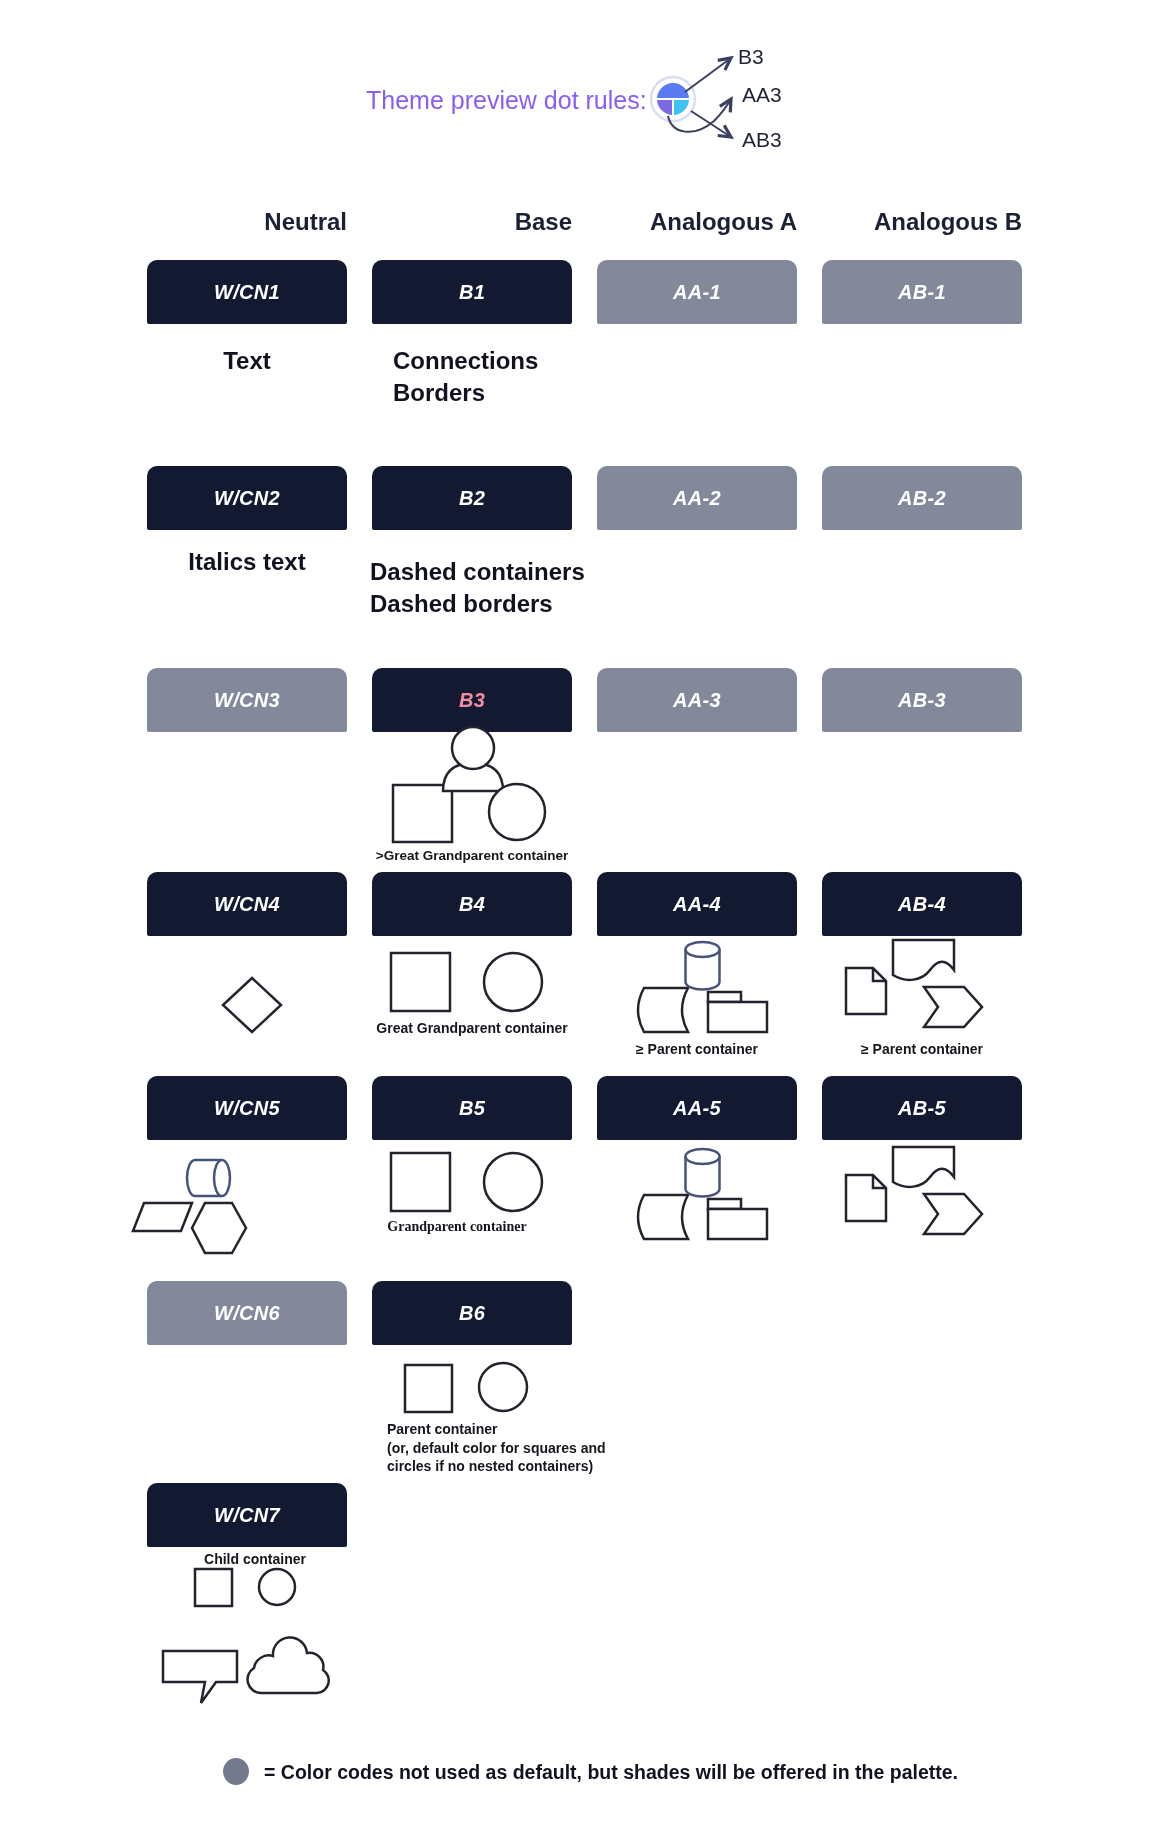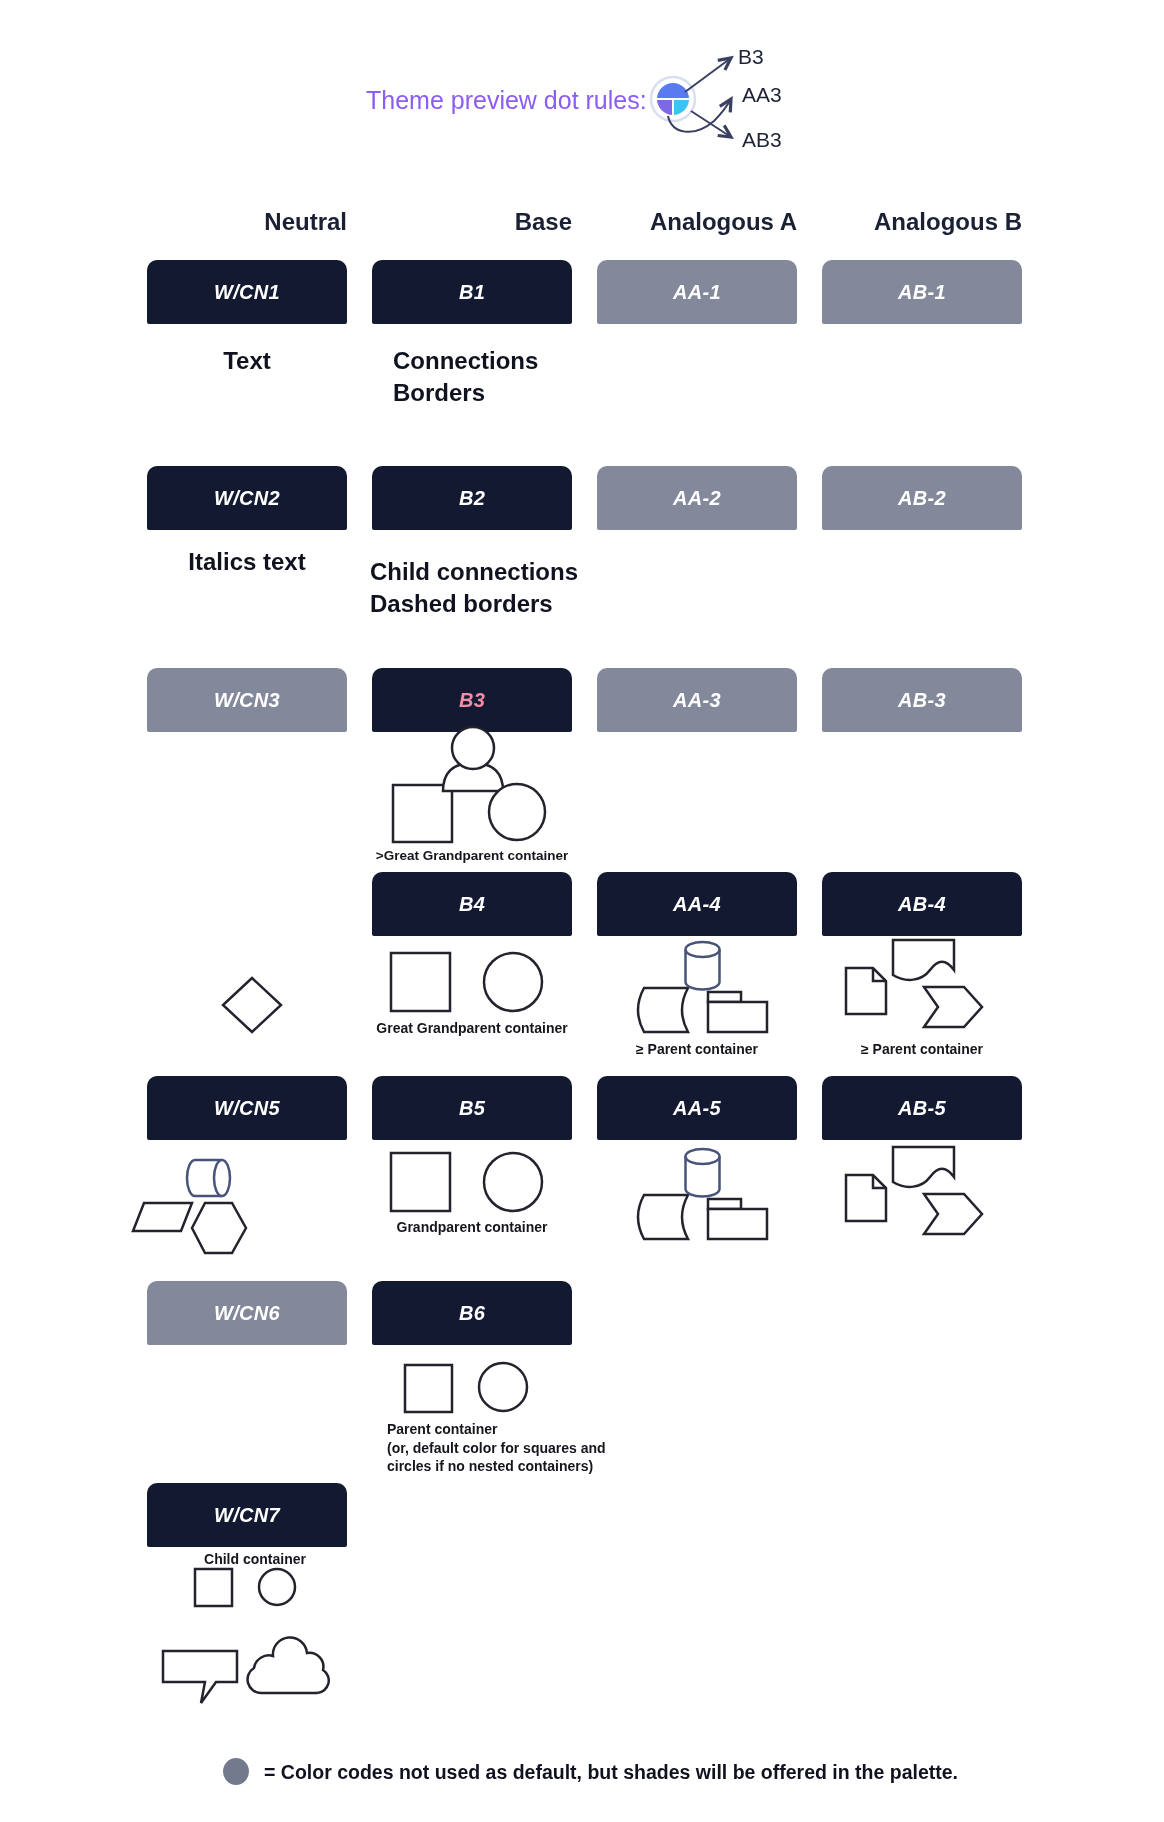--- a/index.html
+++ b/index.html
@@ -90,37 +90,38 @@
     <span style="display:block">Borders</span>
   </div>
 
   <div class="sw c1 r2 dark">W/CN2</div>
   <div class="sw c2 r2 dark">B2</div>
   <div class="sw c3 r2 gray">AA-2</div>
   <div class="sw c4 r2 gray">AB-2</div>
 
   <div class="note center" style="left:147px; top:546px; width:200px;">Italics text</div>
   <div class="note" style="left:370px; top:556px;">
-    <span style="display:block">Child connections</span>
+    <span style="display:block">Dashed containers</span>
     <span style="display:block">Dashed borders</span>
   </div>
 
   <div class="sw c1 r3 gray">W/CN3</div>
   <div class="sw c2 r3 dark pink-label">B3</div>
   <div class="sw c3 r3 gray">AA-3</div>
   <div class="sw c4 r3 gray">AB-3</div>
 
   <svg style="left:370px; top:725px;" width="200" height="125" viewBox="0 0 200 125">
     <rect class="ink" x="23" y="60" width="59" height="57"></rect>
     <path class="ink" d="M 73 66 C 73 46 84 38 103 38 C 122 38 133 46 133 66 Z"></path>
     <circle class="ink" cx="103" cy="23" r="21"></circle>
     <circle class="ink" cx="147" cy="87" r="28"></circle>
   </svg>
   <div class="cap center" style="left:372px; top:847px; width:200px; font-size:13.5px;">&gt;Great Grandparent container</div>
 
+  <div class="sw c1 r4 dark">W/CN4</div>
   <div class="sw c2 r4 dark">B4</div>
   <div class="sw c3 r4 dark">AA-4</div>
   <div class="sw c4 r4 dark">AB-4</div>
 
   <svg style="left:210px; top:970px;" width="90" height="70" viewBox="0 0 90 70">
     <polygon class="ink" points="42,8 71,35 42,62 13,35"></polygon>
   </svg>
 
   <svg style="left:380px; top:945px;" width="180" height="75" viewBox="0 0 180 75">
     <rect class="ink" x="11" y="8" width="59" height="58"></rect>
@@ -165,21 +166,21 @@
     <path class="navy" d="M 97 10 L 70 10 A 8 18 0 0 0 70 46 L 97 46"></path>
     <ellipse class="navy" cx="97" cy="28" rx="8" ry="18"></ellipse>
     <polygon class="ink" points="19,53 67,53 56,81 8,81"></polygon>
     <polygon class="ink" points="67,78 80,53 107,53 121,78 107,103 80,103"></polygon>
   </svg>
 
   <svg style="left:380px; top:1145px;" width="180" height="75" viewBox="0 0 180 75">
     <rect class="ink" x="11" y="8" width="59" height="58"></rect>
     <circle class="ink" cx="133" cy="37" r="29"></circle>
   </svg>
-  <div class="cap center" style="left:367px; top:1218px; width:210px;">Grandparent container</div>
+  <div class="cap center" style="left:352px; top:1218px; width:210px;font-family:Liberation Serif, serif;">Grandparent container</div>
 
   <svg style="left:620px; top:1142px;" width="180" height="105" viewBox="0 0 180 105">
     <use href="#aa-group"></use>
   </svg>
 
   <svg style="left:840px; top:1142px;" width="180" height="105" viewBox="0 0 180 105">
     <use href="#ab-group"></use>
   </svg>
 
   <div class="sw c1 r6 gray">W/CN6</div>

